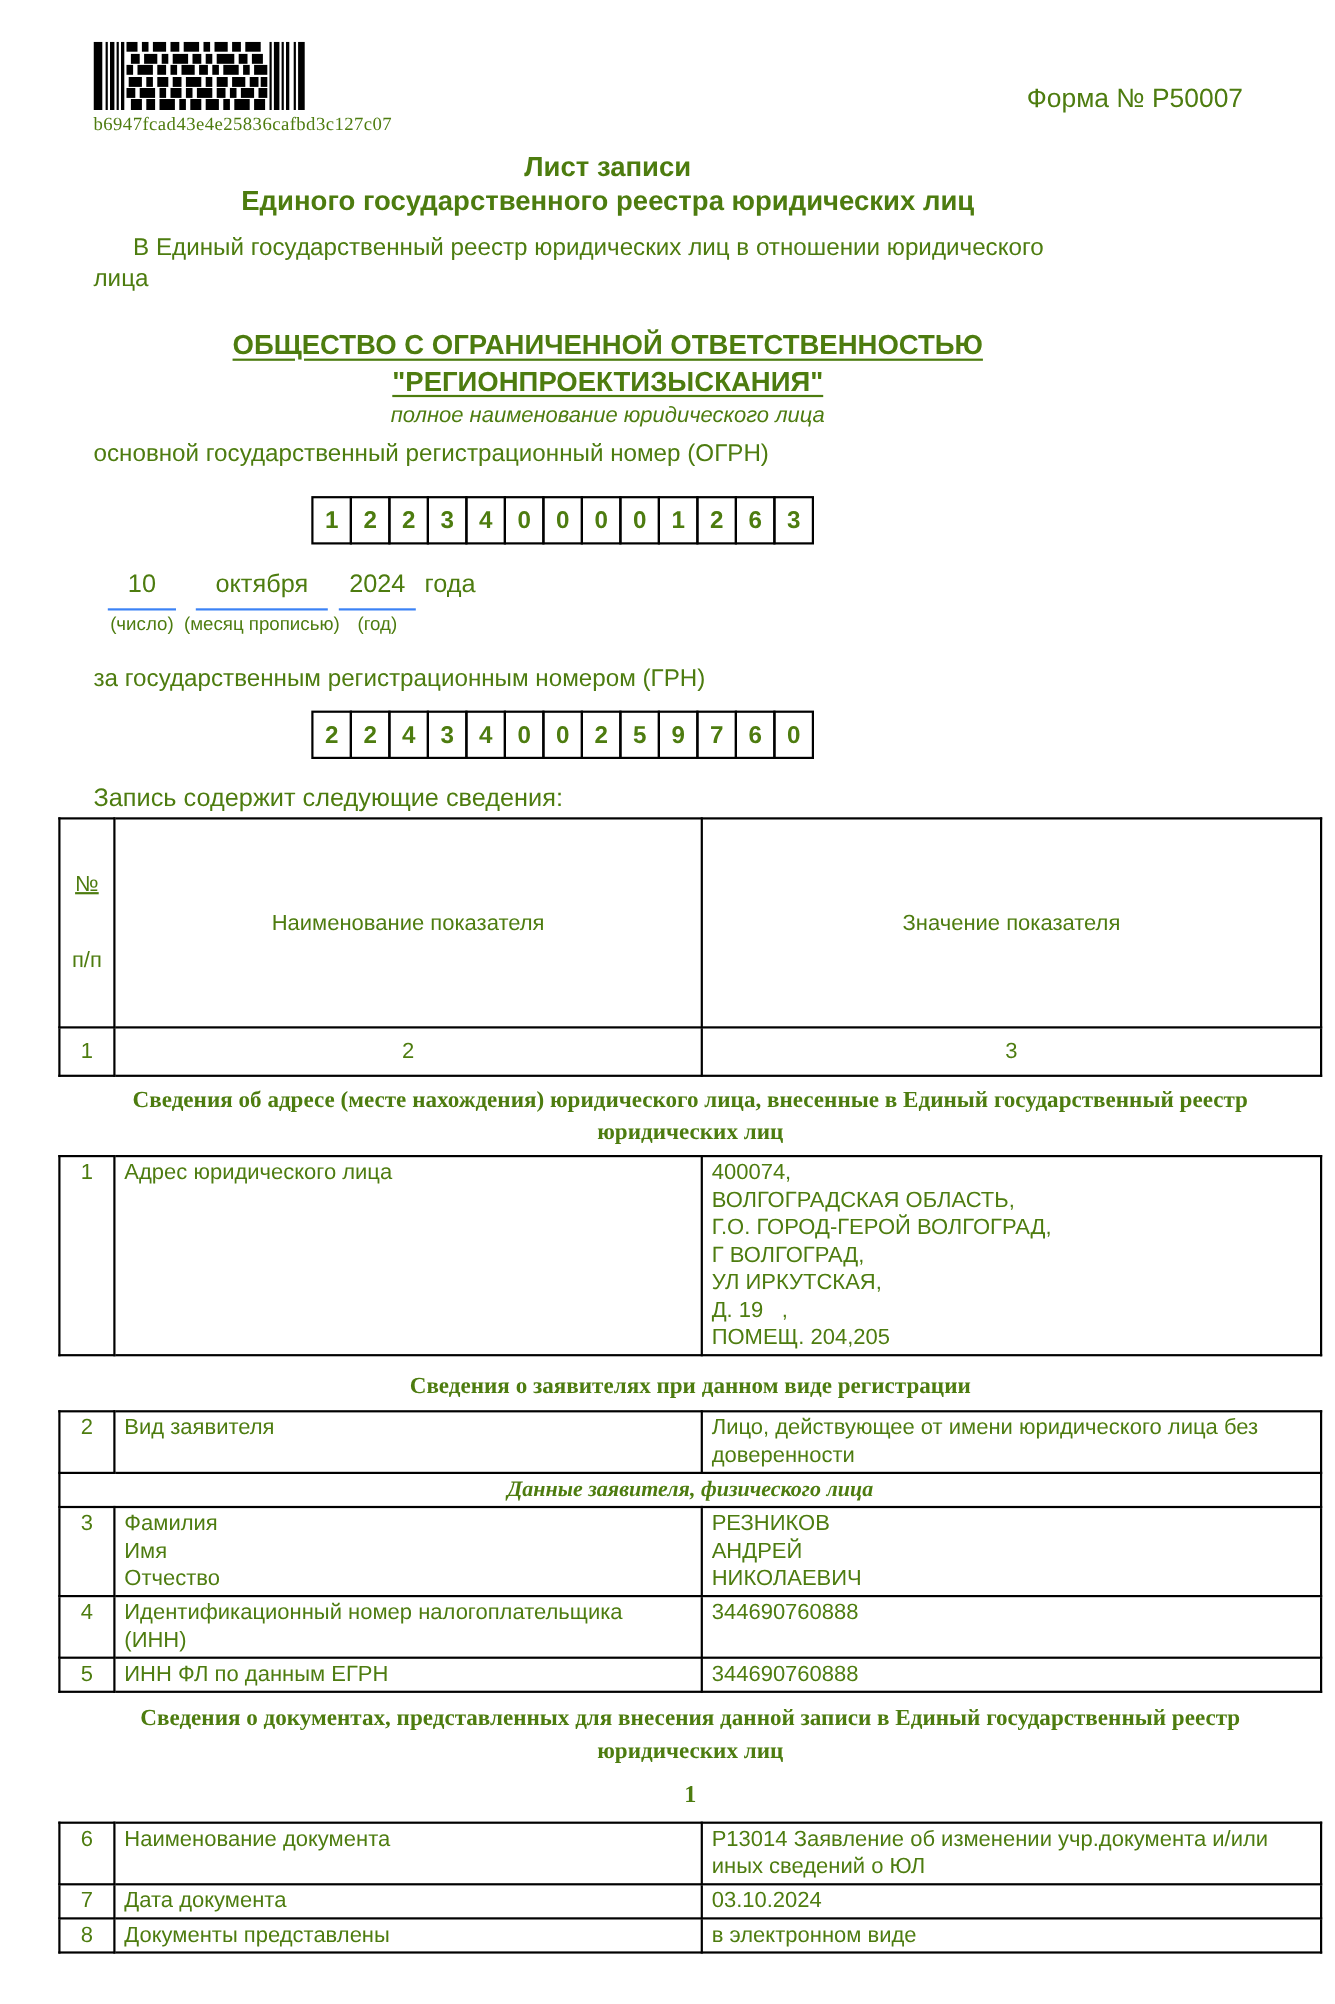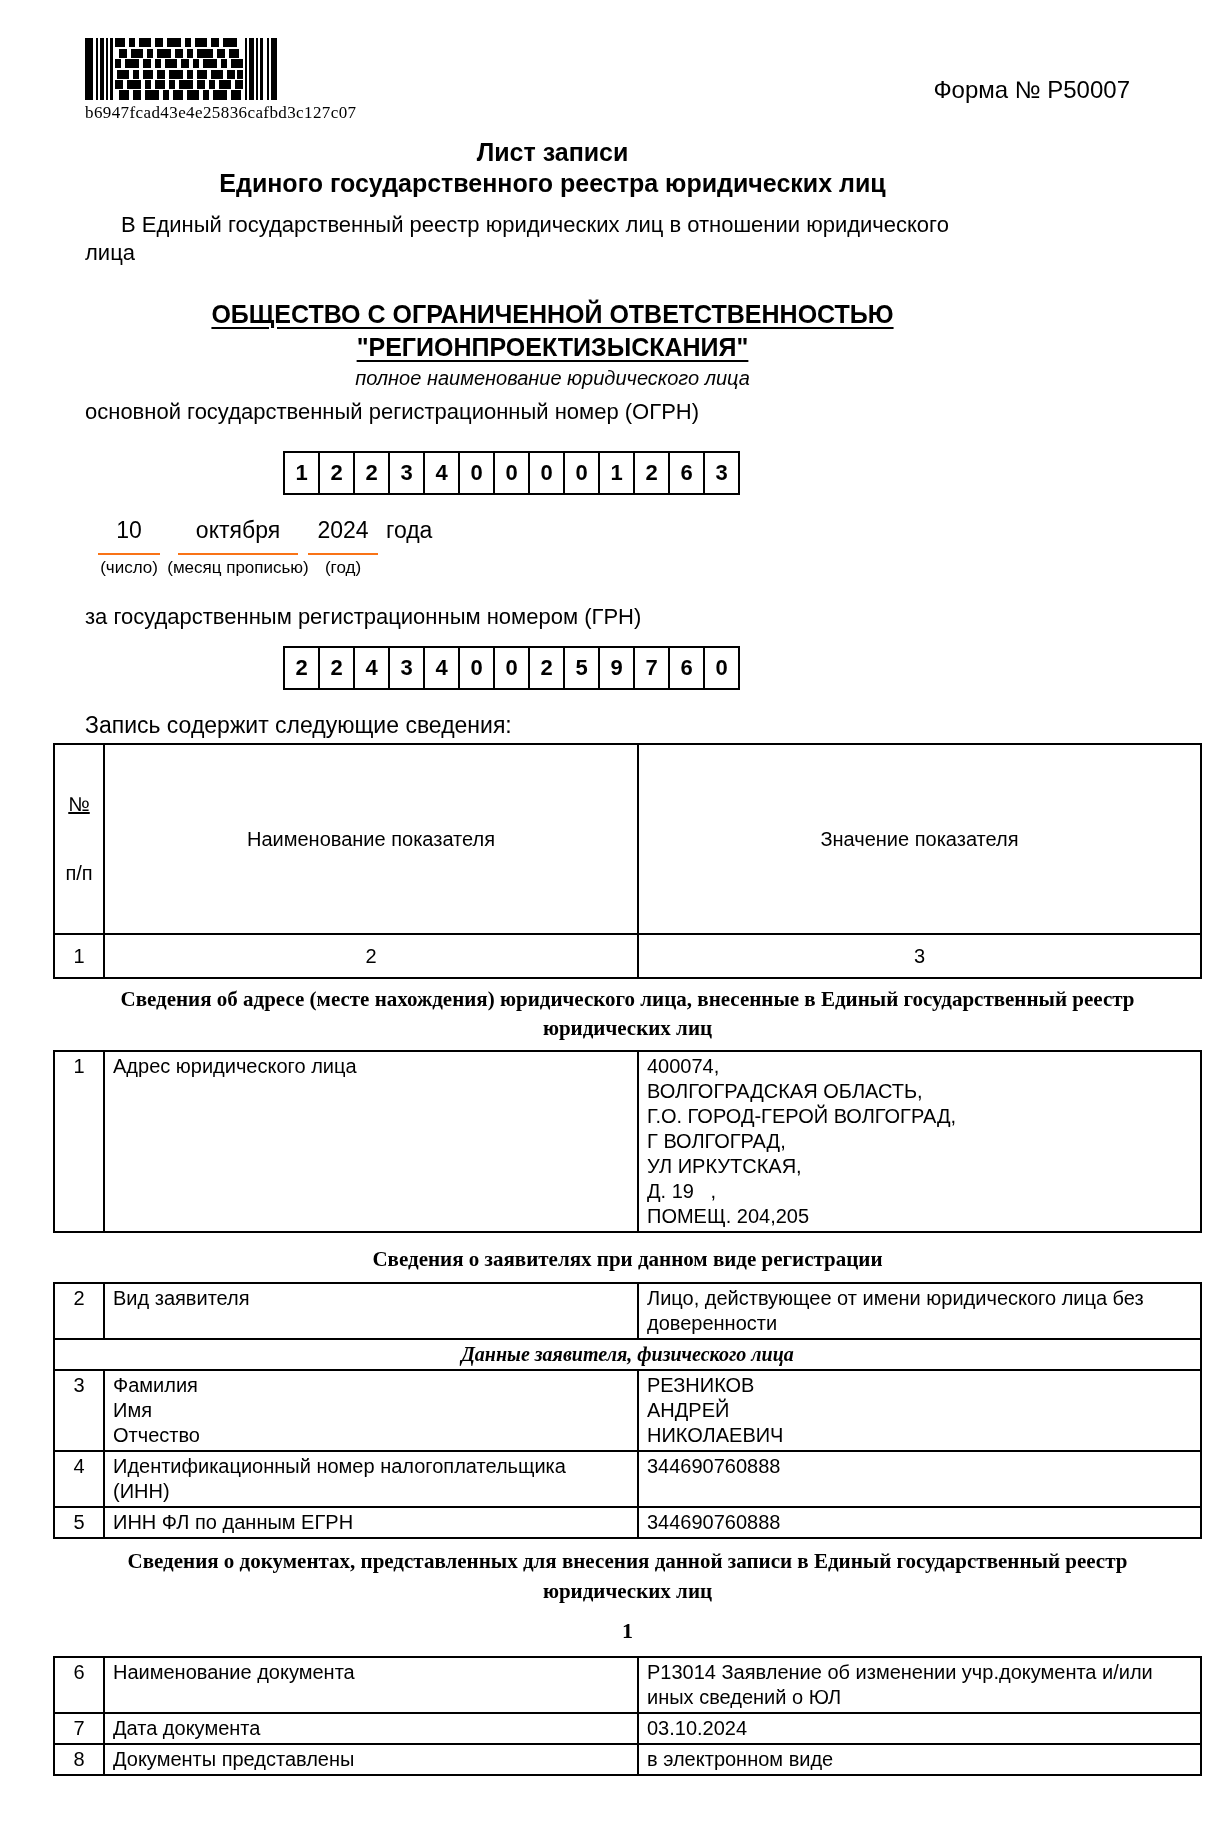--- a/index.html
+++ b/index.html
@@ -1,18 +1,18 @@
 <!DOCTYPE html>
 <html><head>
 <meta charset="utf-8">
 <style>
   html,body { margin:0; padding:0; background:#ffffff; }
   .sheet {
     position:relative; width:1214px; height:1822px; box-sizing:border-box;
-    padding:38px 80px 0 85px; background:#fff; color:#000000;
+    padding:38px 80px 0 85px; background:#fff; color:#4d7c0f;
     font-family:"Liberation Sans", sans-serif; overflow:hidden;
   }
   .barcode-block { width:200px;text-align:right; }
   .barcode-block svg { display:block; }
   .barcode-caption { font-family:"Liberation Serif", serif; font-size:17px; margin-top:3px; letter-spacing:0.4px; }
   .form-no { position:absolute; top:76px; right:84px; font-size:24px; }
 
   .titles { width:935px; text-align:center; font-weight:bold; font-size:25px; line-height:1.22; margin-top:14px; }
   .intro { font-size:22px; line-height:1.25; margin-top:13px; }
   .intro .l1 { text-indent:36px; }
@@ -27,21 +27,21 @@
   .digit-row { display:flex; margin:26px 0 0 198px; }
   .digit-cell { width:33px; height:40px; border:2px solid #000; margin-left:-2px;
     display:flex; align-items:center; justify-content:center; font-size:22px; font-weight:bold; }
   .digit-cell:first-child { margin-left:0; }
 
   .statement { margin-top:11px; font-size:23px; font-weight:bold; line-height:1.38; }
   .statement span { text-decoration:underline; text-underline-offset:5px; }
 
   .date-row { display:flex; align-items:flex-start; margin:22px 0 0 13px; }
   .date-col { text-align:center; }
-  .date-col .v { font-size:23px; padding-bottom:9px; border-bottom:2px solid #f97316; }
+  .date-col .v { font-size:23px; padding-bottom:9px; border-bottom:2px solid #3b82f6; }
   .date-col .lab { font-size:17px; padding-top:3px; white-space:nowrap; margin:0 -45px; }
   .dc-day { width:62px; margin-right:18px; }
   .dc-month { width:120px; margin-right:10px; }
   .dc-year { width:70px; }
   .date-suffix { font-size:23px; margin-left:8px; }
 
   .record-intro { font-size:23px; margin-top:22px; }
 
   .tblwrap { margin-left:-32px; width:1149px; }
   table.box { border-collapse:collapse; table-layout:fixed; width:100%; margin-top:4px; }

